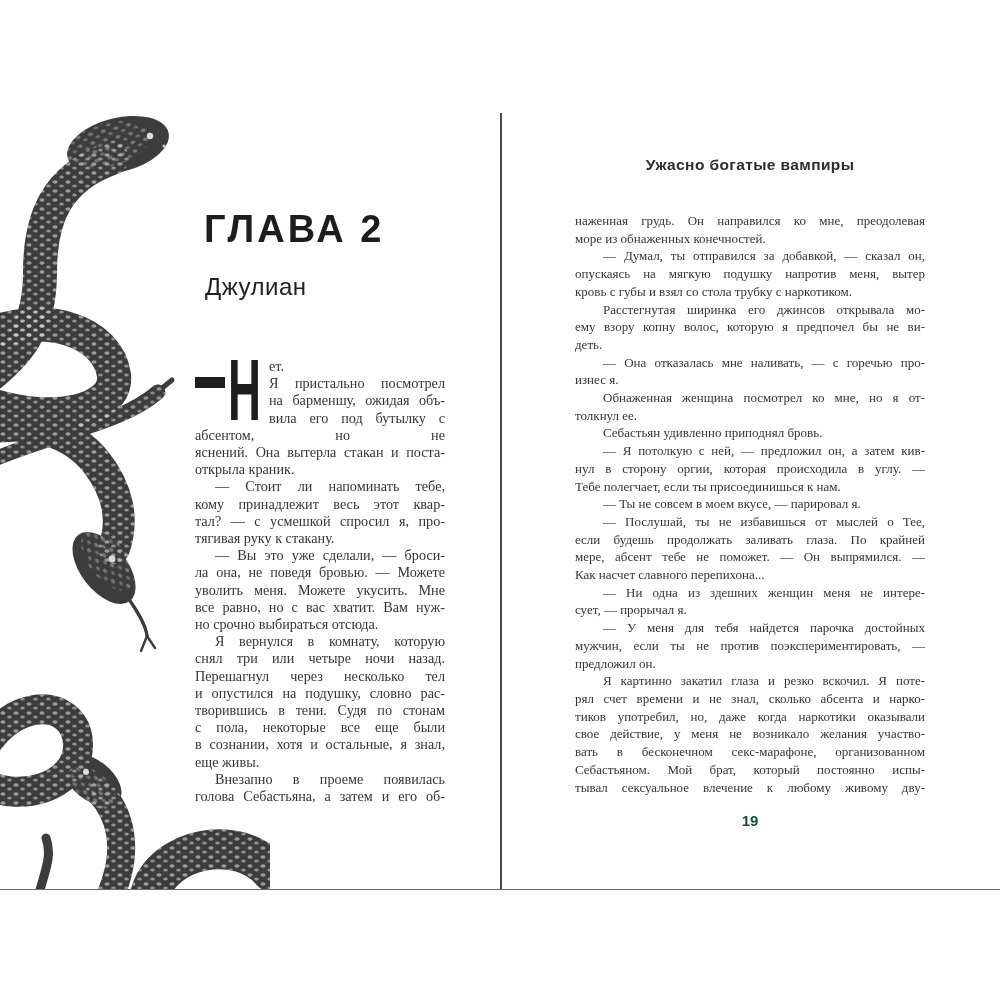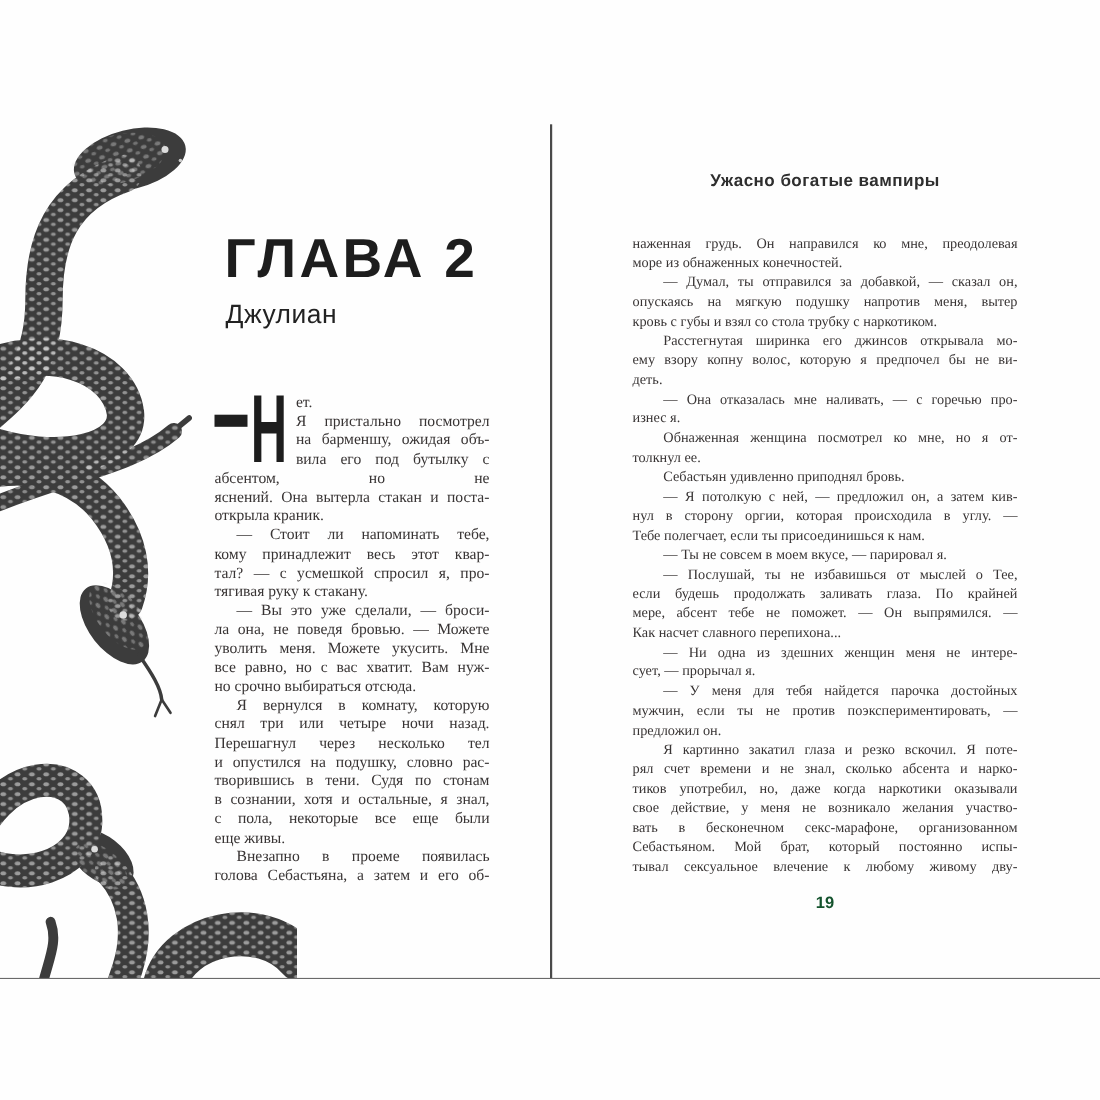--- a/index.html
+++ b/index.html
@@ -7,21 +7,21 @@
          font-family:"Liberation Serif", serif;}
   
   #gutter{position:absolute;left:500px;top:113px;width:2px;height:777px;background:#4a4a4a;}
   #bottom-edge{position:absolute;left:0;top:889px;width:1000px;height:1px;background:#6a6a6a;}
 
   
   #snakes{position:absolute;left:0;top:80px;}
 
   
   #chapter-title{position:absolute;left:204px;top:210px;font-family:"Liberation Sans",sans-serif;
-     font-size:50px;font-weight:600;letter-spacing:3px;color:#1d1d1d;line-height:1;text-align:right;}
+     font-size:38px;font-weight:600;letter-spacing:3px;color:#1d1d1d;line-height:1;text-align:right;}
   #chapter-subtitle{position:absolute;left:205px;top:274px;font-family:"Liberation Sans",sans-serif;
      font-size:24px;font-weight:400;letter-spacing:0.5px;color:#222;line-height:1.1;}
   #left-body{position:absolute;left:195px;top:358px;width:250px;color:#383434;
      font-size:14.2px;line-height:17.2px;}
   #right-body{position:absolute;left:575px;top:212px;width:350px;color:#383434;
      font-size:13px;line-height:17.7px;}
   .line{text-align:justify;text-align-last:justify;}
   .line.end{text-align-last:left;}
   #left-body .line.indent{padding-left:20px;}
   #right-body .line.indent{padding-left:28px;}
@@ -129,22 +129,22 @@
         <div class="line">уволить меня. Можете укусить. Мне</div>
         <div class="line">все равно, но с вас хватит. Вам нуж-</div>
         <div class="line end">но срочно выбираться отсюда.</div>
       </div>
       <div class="para">
         <div class="line indent">Я вернулся в комнату, которую</div>
         <div class="line">снял три или четыре ночи назад.</div>
         <div class="line">Перешагнул через несколько тел</div>
         <div class="line">и опустился на подушку, словно рас-</div>
         <div class="line">творившись в тени. Судя по стонам</div>
+        <div class="line">с пола, некоторые все еще были</div>
         <div class="line">в сознании, хотя и остальные, я знал,</div>
-        <div class="line">с пола, некоторые все еще были</div>
         <div class="line end">еще живы.</div>
       </div>
       <div class="para">
         <div class="line indent">Внезапно в проеме появилась</div>
         <div class="line">голова Себастьяна, а затем и его об-</div>
       </div>
     </div>
 
   <div id="running-header">Ужасно богатые вампиры</div>
   <div id="right-body">

